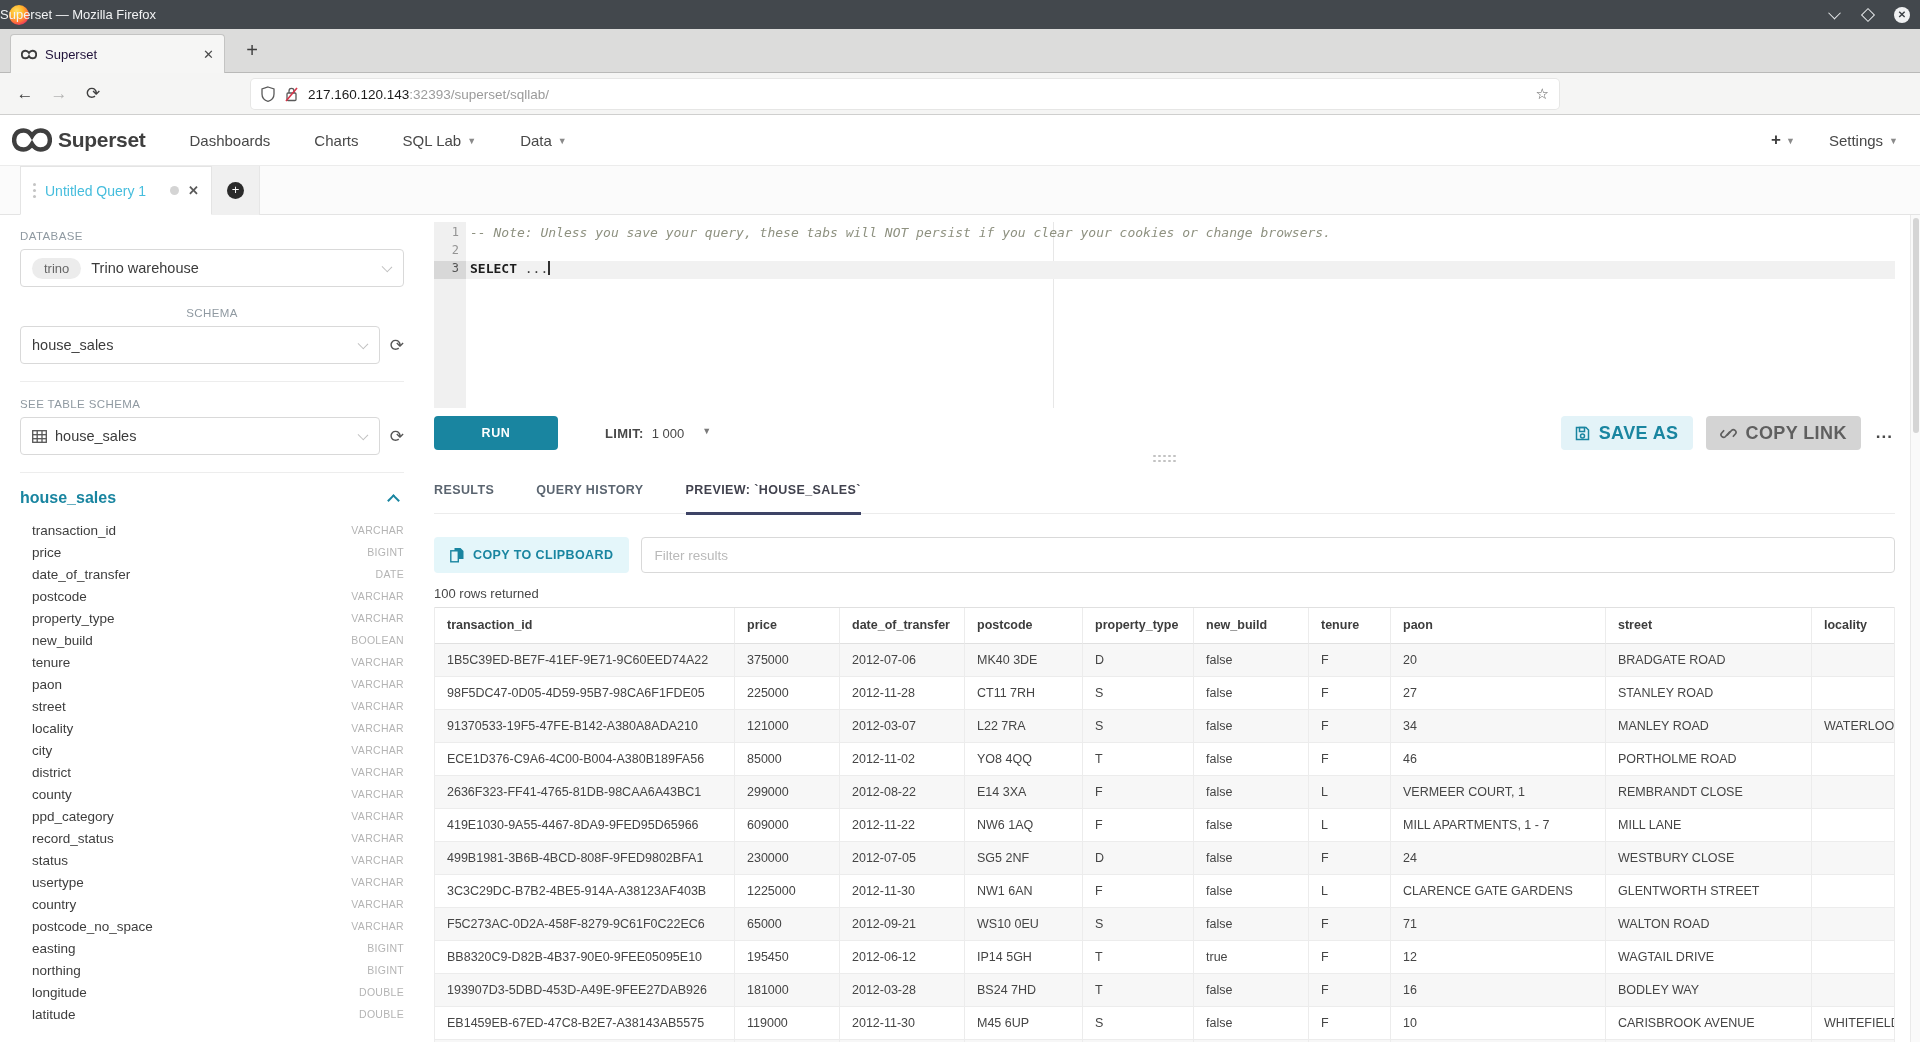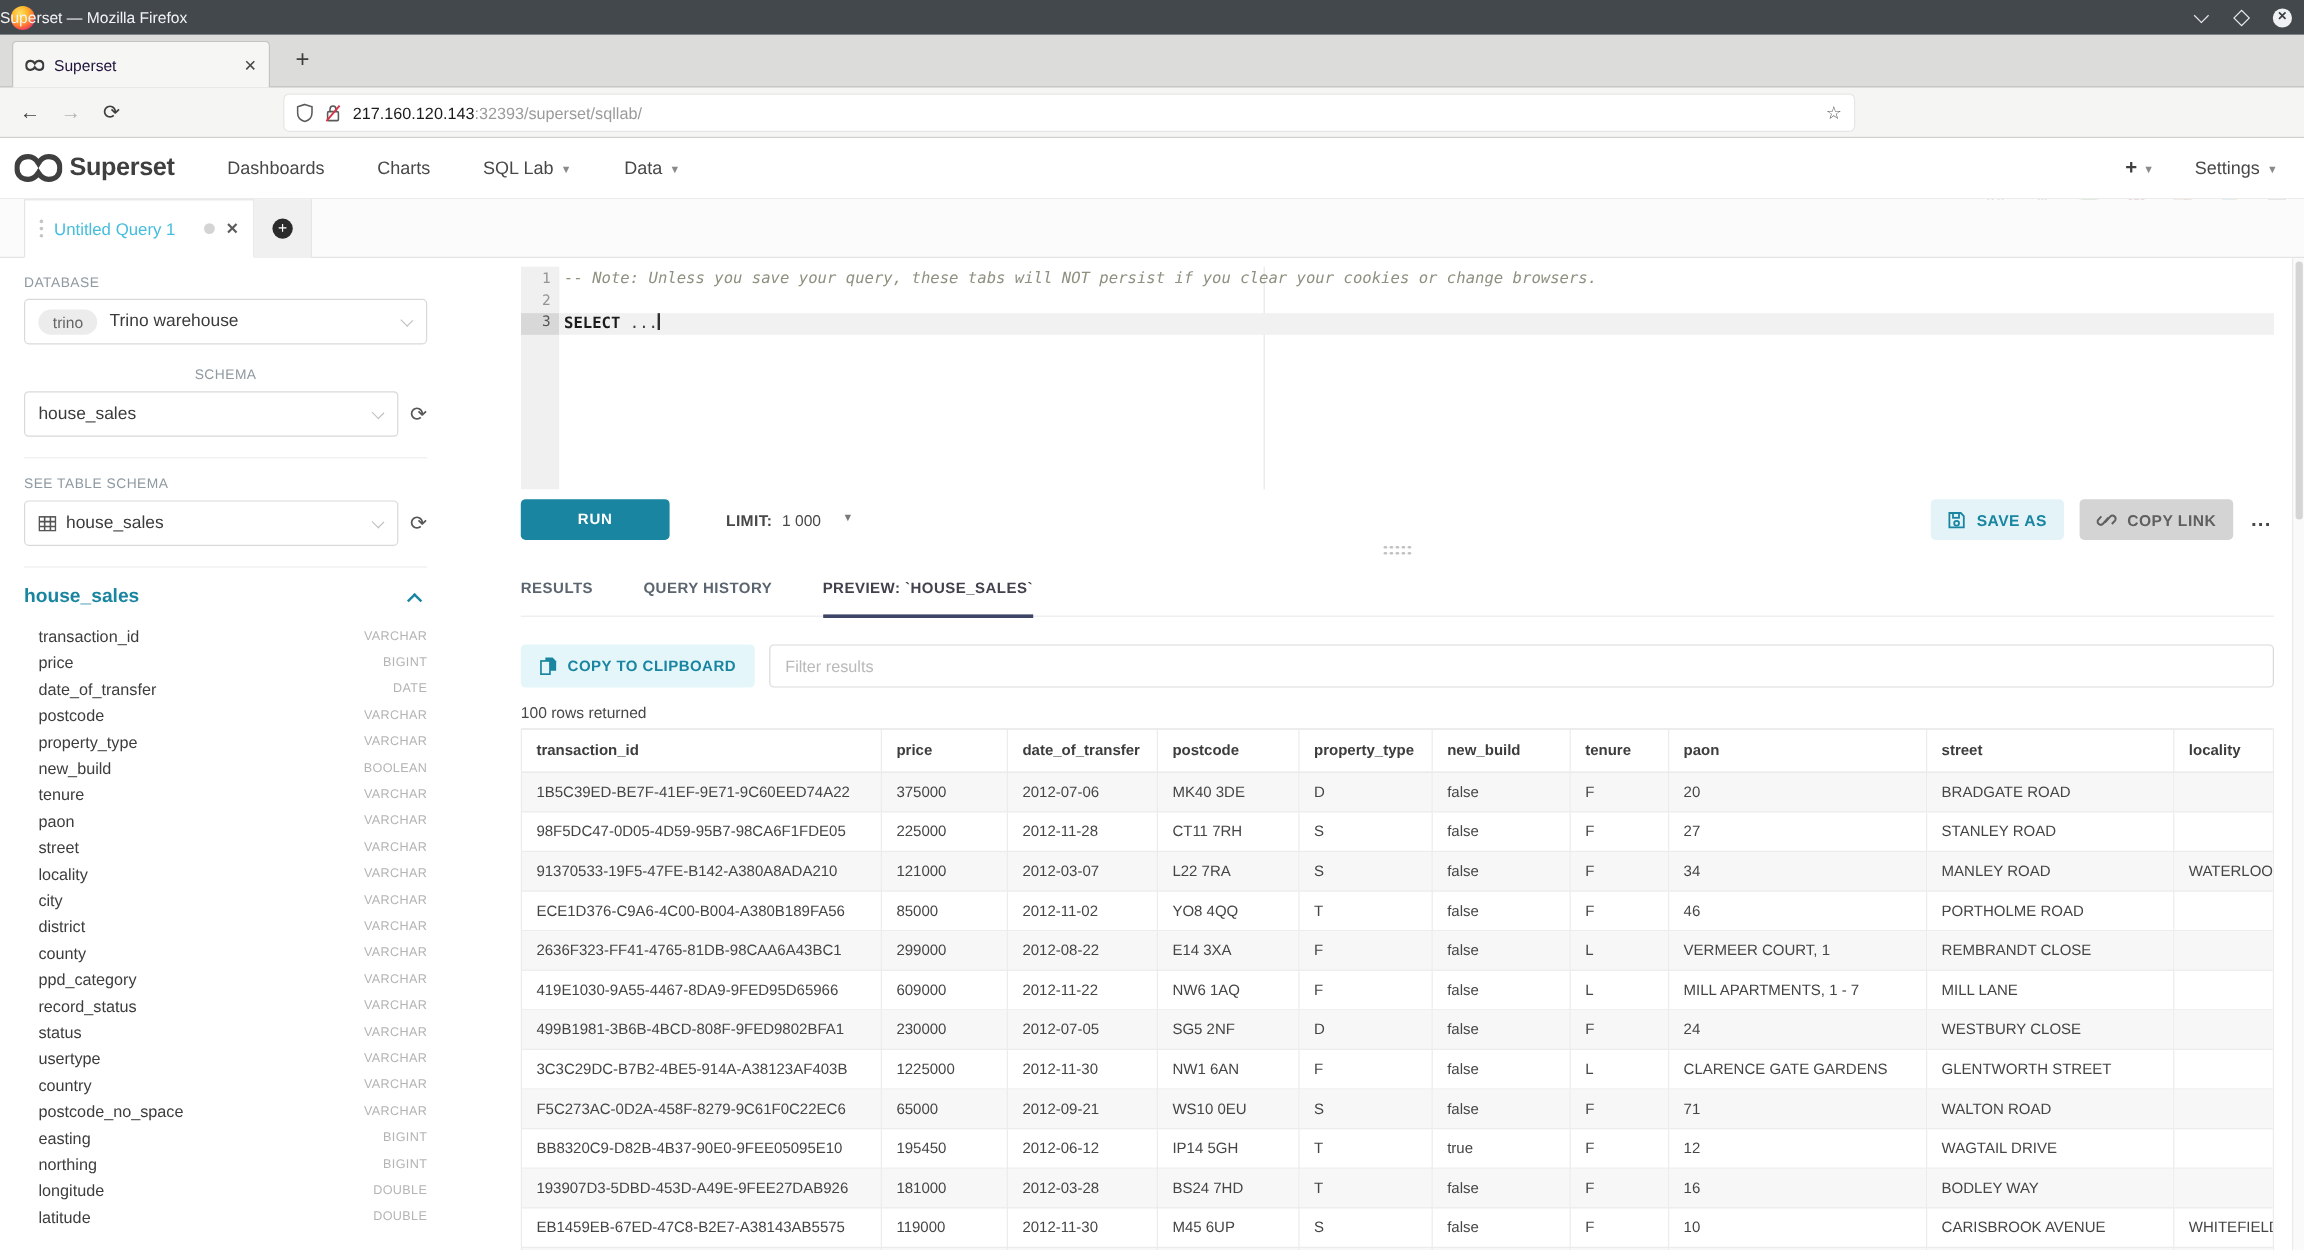--- a/index.html
+++ b/index.html
@@ -20,21 +20,21 @@
   .tabstrip { position:absolute; top:29px; left:0; width:1920px; height:44px; background:#dcdcdb; border-bottom:1px solid #b9b9b8; }
   .ff-tab { position:absolute; left:10px; top:5px; width:215px; height:39px; background:#f6f6f5; border:1px solid #c4c4c3; border-bottom:none; border-radius:4px 4px 0 0; display:flex; align-items:center; padding:0 10px; gap:8px; }
   .ff-tab-title { font-size:13px; color:#20123a; flex:1; }
   .ff-tab-close { color:#4a4a4a; font-size:13px; }
   .ff-newtab { position:absolute; left:238px; top:10px; font-size:20px; color:#3e3e3e; width:28px; text-align:center; }
 
   .urlrow { position:absolute; top:73px; left:0; width:1920px; height:42px; background:#f5f5f4; border-bottom:1px solid #cfcfce; display:flex; align-items:center; }
   .nav-btn { font-size:17px; color:#3f3f3f; width:34px; text-align:center; }
   .nav-btn.disabled { color:#b4b4b3; }
   .nav-btn:first-child { margin-left:8px; }
-  .urlbox { position:absolute; left:237px; top:6px; width:1308px; height:30px; background:#fff; border-radius:4px; display:flex; align-items:center; padding:0 10px; box-shadow:0 0 0 1px rgba(0,0,0,0.06); }
+  .urlbox { position:absolute; left:251px; top:6px; width:1308px; height:30px; background:#fff; border-radius:4px; display:flex; align-items:center; padding:0 10px; box-shadow:0 0 0 1px rgba(0,0,0,0.06); }
   .url-text { font-size:13.5px; color:#9b9b9b; margin-left:10px; flex:1; white-space:nowrap; overflow:hidden; }
   .url-text b { color:#1b1b1b; font-weight:normal; }
   .url-star { font-size:15px; color:#5a5a5a; }
   .chrome-icons { position:absolute; right:14px; top:73px; height:42px; display:flex; align-items:center; gap:21px; }
   .ci { width:18px; height:18px; display:flex; align-items:center; justify-content:center; }
   .badger { width:16px; height:16px; border-radius:50%; background:#3c7a33; box-shadow:inset 0 0 0 2px #8fc486; }
   .cookie { width:16px; height:16px; border-radius:50%; background:#c08552;
     background-image:radial-gradient(circle 2px at 5px 5px, #7a4a2b 99%, transparent), radial-gradient(circle 2px at 11px 7px, #7a4a2b 99%, transparent), radial-gradient(circle 2px at 7px 11px, #7a4a2b 99%, transparent); }
   .colorstar { width:16px; height:16px; border-radius:50%;
     background:conic-gradient(#4285f4, #34a853, #fbbc05, #ea4335, #a142f4, #24c1e0, #4285f4); -webkit-mask:radial-gradient(circle, #000 55%, transparent 56%); mask:radial-gradient(circle, #000 55%, transparent 56%); }
@@ -55,21 +55,21 @@
   .qtabrow { position:absolute; top:166px; left:0; width:1920px; height:49px; background:#fbfbfb; border-bottom:1px solid #e4e4e4; }
   .qtab { position:absolute; left:20px; top:0; height:49px; width:192px; background:#fff; border:1px solid #e4e4e4; border-bottom:1px solid #fff; display:flex; align-items:center; padding:0 12px; gap:9px; }
   .drag-dots { width:3px; height:3px; border-radius:50%; background:#c4c4c4; box-shadow:0 6px 0 #c4c4c4, 0 12px 0 #c4c4c4; margin-top:-12px; }
   .qtab-label { font-size:14px; color:#45bddd; flex:1; white-space:nowrap; }
   .qtab-dot { width:9px; height:9px; border-radius:50%; background:#d4d4d4; }
   .qtab-close { color:#5a5a5a; font-size:13px; font-weight:bold; }
   .qtab-add { position:absolute; left:212px; top:0; height:49px; width:48px; background:#f0f0f0; border-right:1px solid #e6e6e6; display:flex; align-items:center; justify-content:center; }
   .add-circle { width:17px; height:17px; border-radius:50%; background:#2b2b2b; color:#fff; font-size:13px; line-height:16px; text-align:center; }
 
   
-  .content { position:absolute; top:215px; left:0; width:1920px; height:827px; display:flex;gap:48px; }
+  .content { position:absolute; top:215px; left:0; width:1920px; height:827px; display:flex; }
   .sidebar { width:420px; padding:15px 16px 0 20px; position:relative; }
   .main { flex:1; padding:7px 25px 0 14px; position:relative; }
 
   
   .sb-label { font-size:11.5px; color:#8f99a1; letter-spacing:0.4px; margin-bottom:7px; }
   .select { height:38px; border:1px solid #d9d9d9; border-radius:4px; background:#fff; display:flex; align-items:center; padding:0 30px 0 11px; position:relative; }
   .select .chev { position:absolute; right:12px; top:15px; width:8px; height:8px; border-right:1.6px solid #bfbfbf; border-bottom:1.6px solid #bfbfbf; transform:rotate(45deg) scale(1,0.9); margin-top:-2px; }
   .db-tag { background:#ececec; border-radius:12px; font-size:13px; color:#666; padding:3px 12px; margin-right:10px; }
   .select-value { font-size:14.5px; color:#3b3b3b; }
   .sb-row { display:flex; align-items:center; gap:10px; }
@@ -99,21 +99,21 @@
   .tok-kw { color:#1c1c1c; font-weight:bold; }
   .cursor { display:inline-block; width:1.5px; height:14px; background:#2f2f2f; vertical-align:-2px; }
 
   
   .ed-toolbar { margin-top:8px; height:34px; display:flex; align-items:center; width:1461px; }
   .run-btn { width:124px; height:34px; background:#1985a0; color:#fff; font-size:12.5px; font-weight:bold; letter-spacing:0.6px; border:none; border-radius:4px; text-align:center; line-height:34px; }
   .limit-wrap { margin-left:47px; display:flex; font-size:13px; color:#484848; }
   .limit-label { font-weight:bold; letter-spacing:0.3px; margin-right:8px; }
   .limit-caret { font-size:9px; color:#7a7a7a; margin-left:18px; }
   .tb-right { margin-left:auto; display:flex; align-items:center; gap:13px; }
-  .btn-light { height:34px; border-radius:4px; border:none; display:flex; align-items:center; gap:9px; padding:0 14px; font-size:13px; font-weight:bold; letter-spacing:0.4px; }
+  .btn-light { height:34px; border-radius:4px; border:none; display:flex; align-items:center; gap:9px; padding:0 14px; font-size:18px; font-weight:bold; letter-spacing:0.4px; }
   .save-as { background:#e3f3f8; color:#1985a0; }
   .copy-link { background:#d4d4d4; color:#5f5f5f; }
   .more-btn { font-size:17px; font-weight:bold; color:#484848; letter-spacing:1px; padding:0 2px; background:none; border:none; }
 
   
   .splitter { height:16px; display:flex; align-items:center; justify-content:center; width:1461px; }
   .grip { width:2.5px; height:2.5px; border-radius:50%; background:#c2c2c2;
     box-shadow:5px 0 0 #c2c2c2, 10px 0 0 #c2c2c2, 15px 0 0 #c2c2c2, 20px 0 0 #c2c2c2,
                0 5px 0 #c2c2c2, 5px 5px 0 #c2c2c2, 10px 5px 0 #c2c2c2, 15px 5px 0 #c2c2c2, 20px 5px 0 #c2c2c2; margin:-4px 0 0 -20px; }
 

